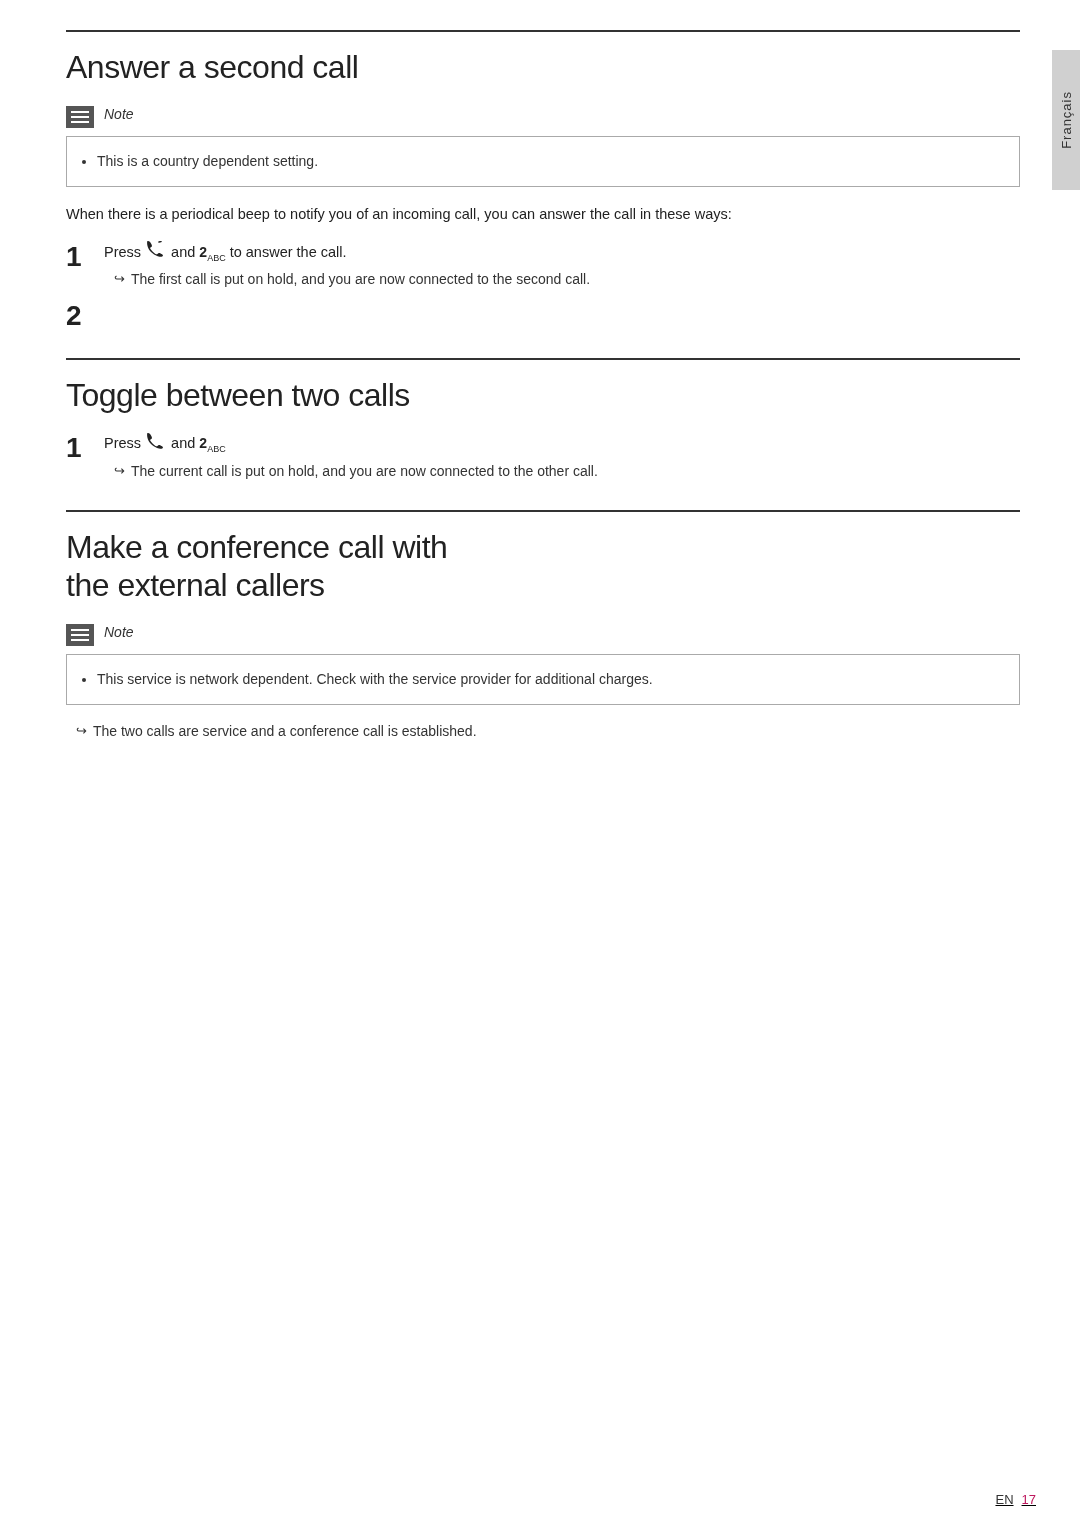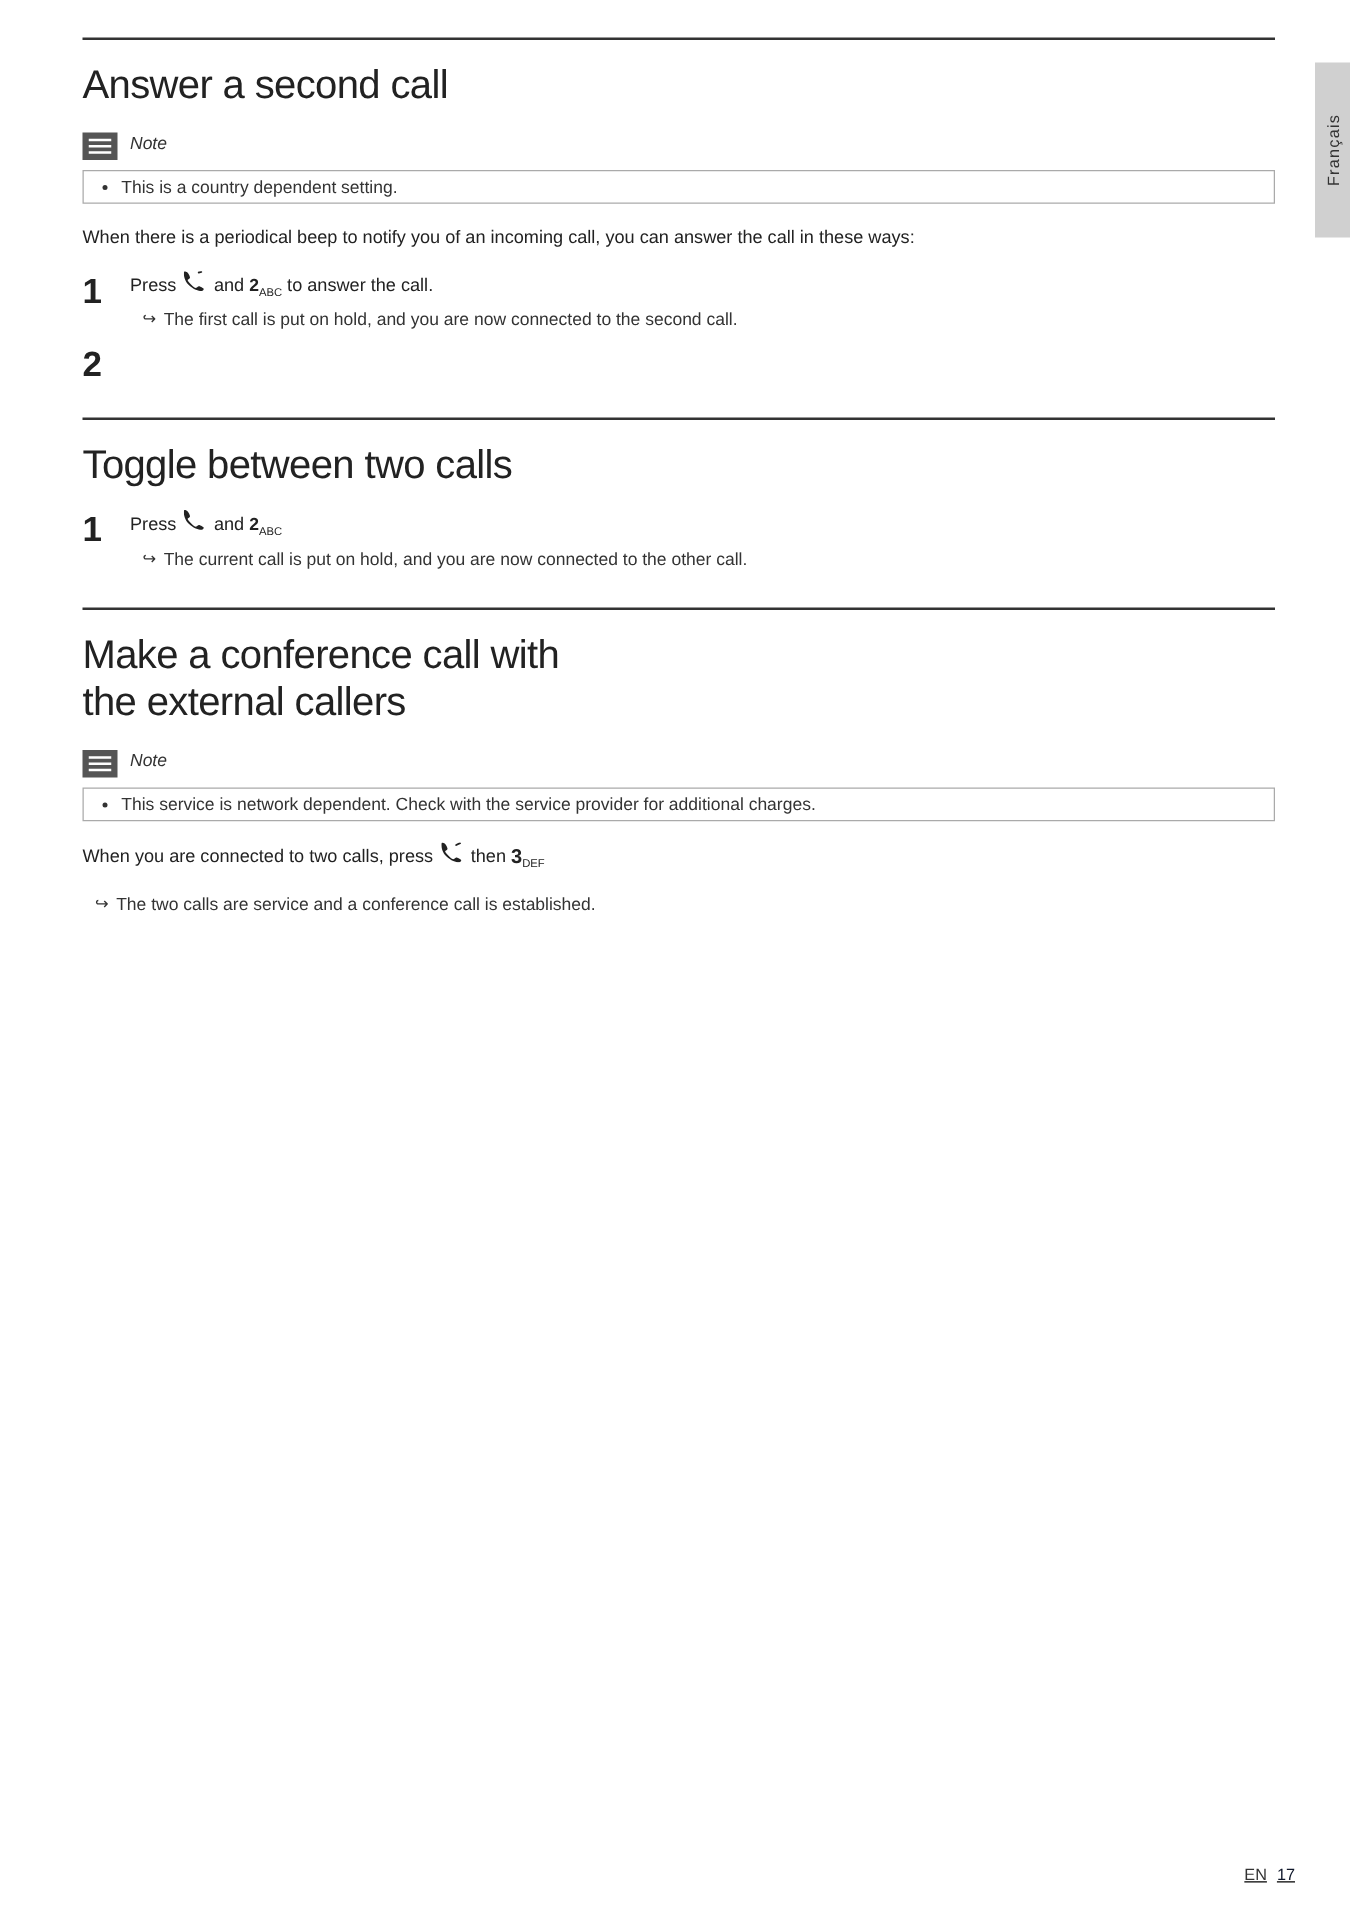--- a/index.html
+++ b/index.html
@@ -96,21 +96,21 @@
 
     .note-label {
       font-size: 14px;
       color: #333;
       font-style: italic;
       padding-top: 2px;
     }
 
     .note-content-box {
       border: 1px solid #aaa;
-      padding: 2px 14px;
+      padding: 14px 14px;
       margin-bottom: 16px;
       margin-left: 0;
     }
 
     .note-content-box ul {
       list-style: disc;
       padding-left: 16px;
     }
 
     .note-content-box li {
@@ -188,21 +188,21 @@
       text-decoration: underline;
     }
 
     .footer-lang {
       font-size: 13px;
       color: #333;
     }
 
     .footer-page {
       font-size: 13px;
-      color: #0f172a;
+      color: #be185d;
     }
 
     
     .section-gap {
       margin-bottom: 28px;
     }
 
     .inline-icon {
       display: inline-block;
       vertical-align: middle;
@@ -330,33 +330,20 @@
           <div class="note-icon-line"></div>
         </div>
         <span class="note-label">Note</span>
       </div>
       <div class="note-content-box">
         <ul>
           <li>This service is network dependent. Check with the service provider for additional charges.</li>
         </ul>
       </div>
 
-      <p class="body-text">
-        When you are connected to two calls, press
-        <span class="inline-icon">
-          <svg width="18" height="16" viewBox="0 0 18 16" fill="none">
-            <path d="M3 1C3 1 5 3.5 5 5C5 5.5 4.5 6 3.5 6.5C3 6.8 3 7.2 3.5 8C4.5 9.5 7 12 8.5 13C9.5 13.5 9.8 13.4 10.5 13C11 12.5 11.5 12 12 12C13.5 12 16 14 16 14C16 14 16 15.5 14.5 15.8C13 16.1 8 15 4 11C0 7 -0.1 2 0.2 0.5C0.5 -1 3 1 3 1Z" fill="#222"></path>
-            <path d="M12 2L15 0.5" stroke="#222" stroke-width="1.5" stroke-linecap="round"></path>
-          </svg>
-        </span>
-        then
-        <span class="key-label">
-          <span class="key-main" style="font-size:16px;font-weight:bold;">3</span><span class="key-sub">DEF</span>
-        </span>
-      </p>
 
       <div class="result-line" style="margin-left: 10px;">
         <span class="arrow-symbol">↪</span>
         <span class="result-text">The two calls are service and a conference call is established.</span>
       </div>
     </div>
 
   </div>
 
   <div class="page-footer">

